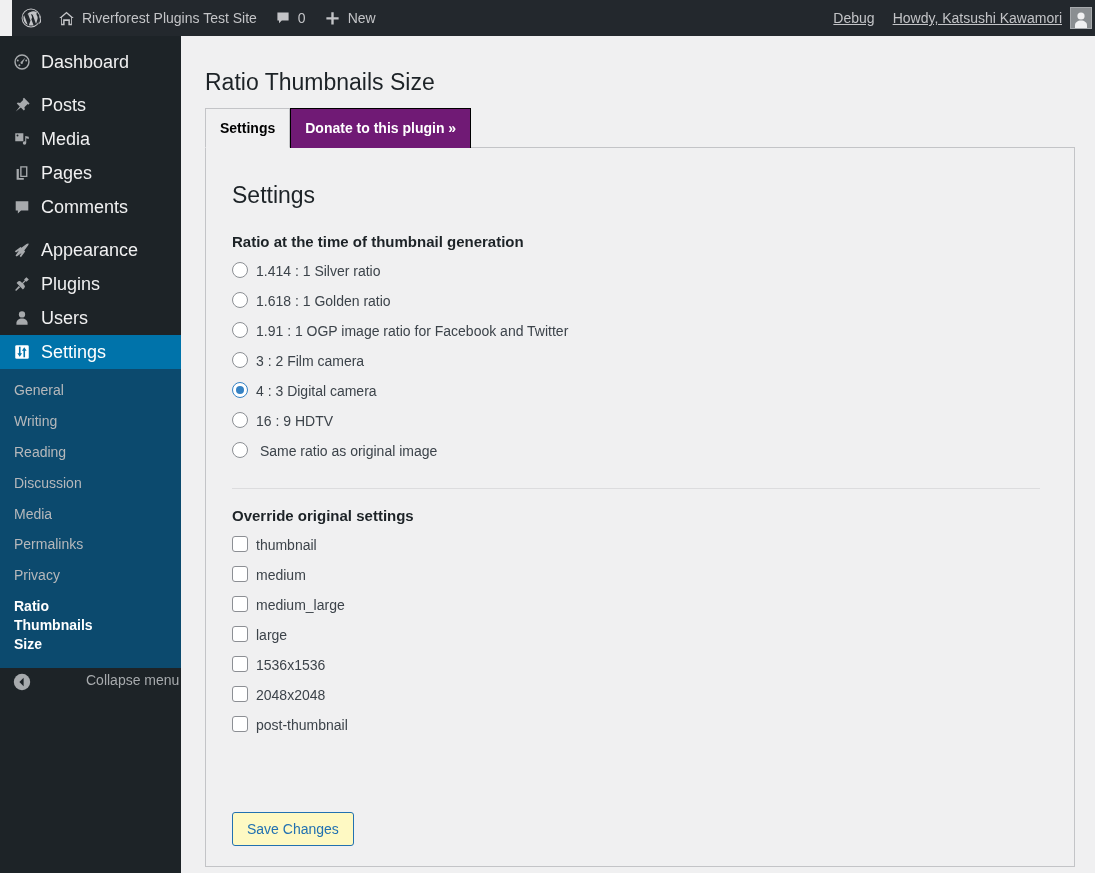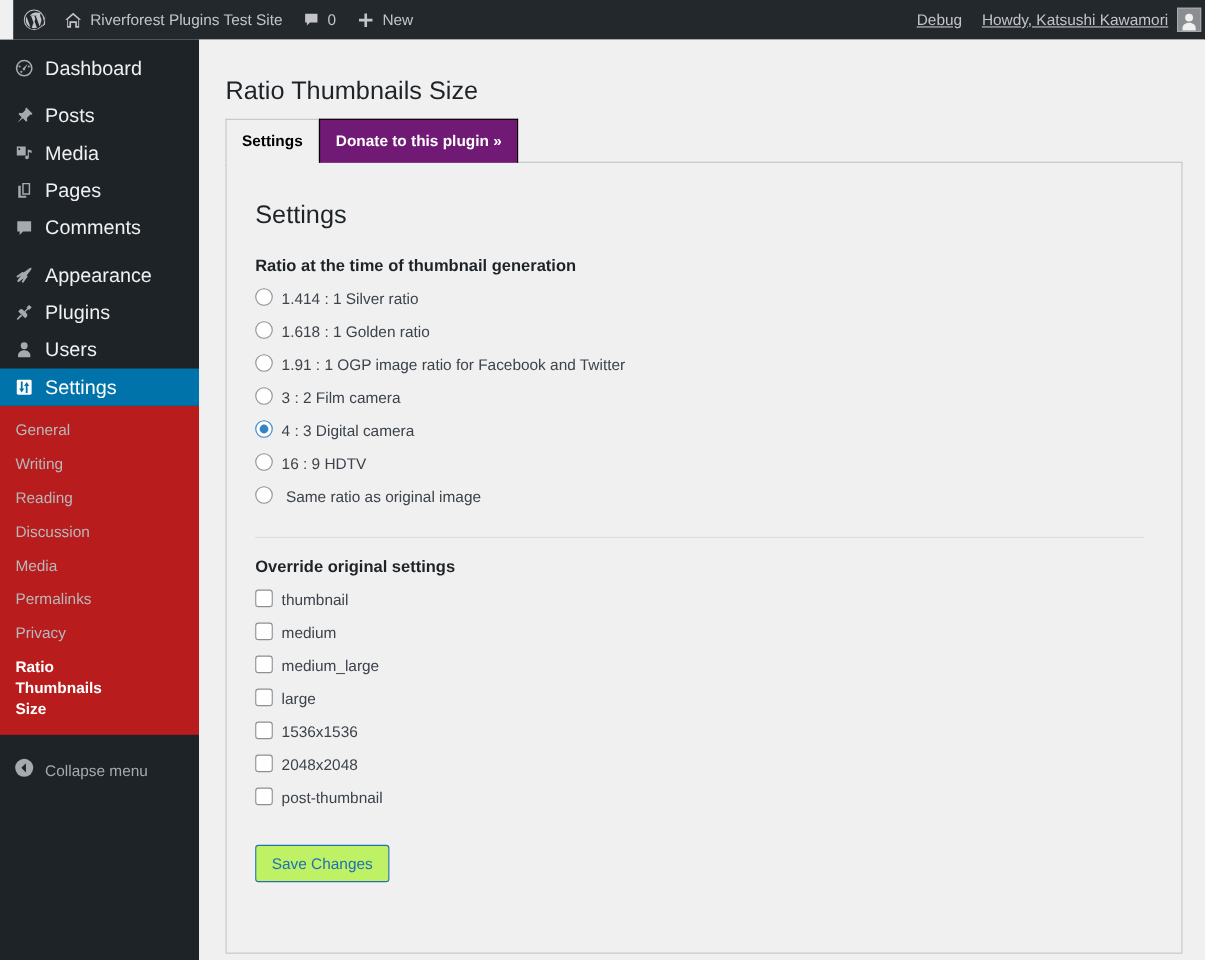--- a/index.html
+++ b/index.html
@@ -61,31 +61,31 @@
     background: #0073aa; color: #fff; font-weight: 400;
   }
   .menu-item.current .mi-icon { color: #fff; }
   .menu-item.current::after {
     content: ""; position: absolute; right: -8px; top: 50%;
     margin-top: -8px; width: 0; height: 0;
     border-top: 8px solid transparent;
     border-bottom: 8px solid transparent;
     border-right: 8px solid #f0f0f1;
   }
-  #submenu { background: #b91c1c; padding: 6px 0 8px 0; }
+  #submenu { background: #0c4a6e; padding: 6px 0 8px 0; }
   .submenu-item {
     display: block; padding: 6px 0 6px 14px;
     font-size: 14px; color: #b6b8bb; cursor: pointer;
     line-height: 1.35;
   }
   .submenu-item.current { color: #fff; font-weight: bold; }
   #collapse {
-    display: flex; align-items: flex-end;
+    display: flex; align-items: flex-start;
     height: 36px; padding-left: 12px; margin-top: 4px;
-    color: #a7aaad; font-size: 14px; cursor: pointer;
+    color: #a7aaad; font-size: 14px; cursor: pointer; gap: 45px;
   }
   #collapse .mi-icon {
     width: 20px; height: 20px; margin-right: 9px;
     display: flex; align-items: center; justify-content: center;
     flex: 0 0 20px;
   }
 
   
   #content {
     position: absolute; top: 36px; left: 181px;
@@ -155,22 +155,22 @@
   .opt-label { font-size: 14px; color: #3c434a; line-height: 1.4; white-space: pre; }
   #divider {
     border: none; border-top: 1px solid #dcdcde;
     margin: 16px 0 0 2px; width: 808px; height: 0;
   }
   #save-wrap { margin: 22px 0 0 2px; }
   #save-button {
     display: inline-flex; align-items: center; justify-content: center;
     height: 34px; padding: 0 14px;
     font-size: 14px; color: #2271b1;
-    background: #bef264; border: 1px solid #2271b1;
-    border-radius: 3px; cursor: pointer;
+    background: #fef9c3; border: 1px solid #2271b1;
+    border-radius: 3px; cursor: pointer; margin-top: 44px;
   }
 </style>
 </head>
 <body>
 
 <div id="adminbar">
   <div class="ab-group">
     <div class="ab-item" id="ab-wplogo">
       <span>
         <svg width="20" height="20" viewBox="0 0 20 20" fill="#c3c4c7">

